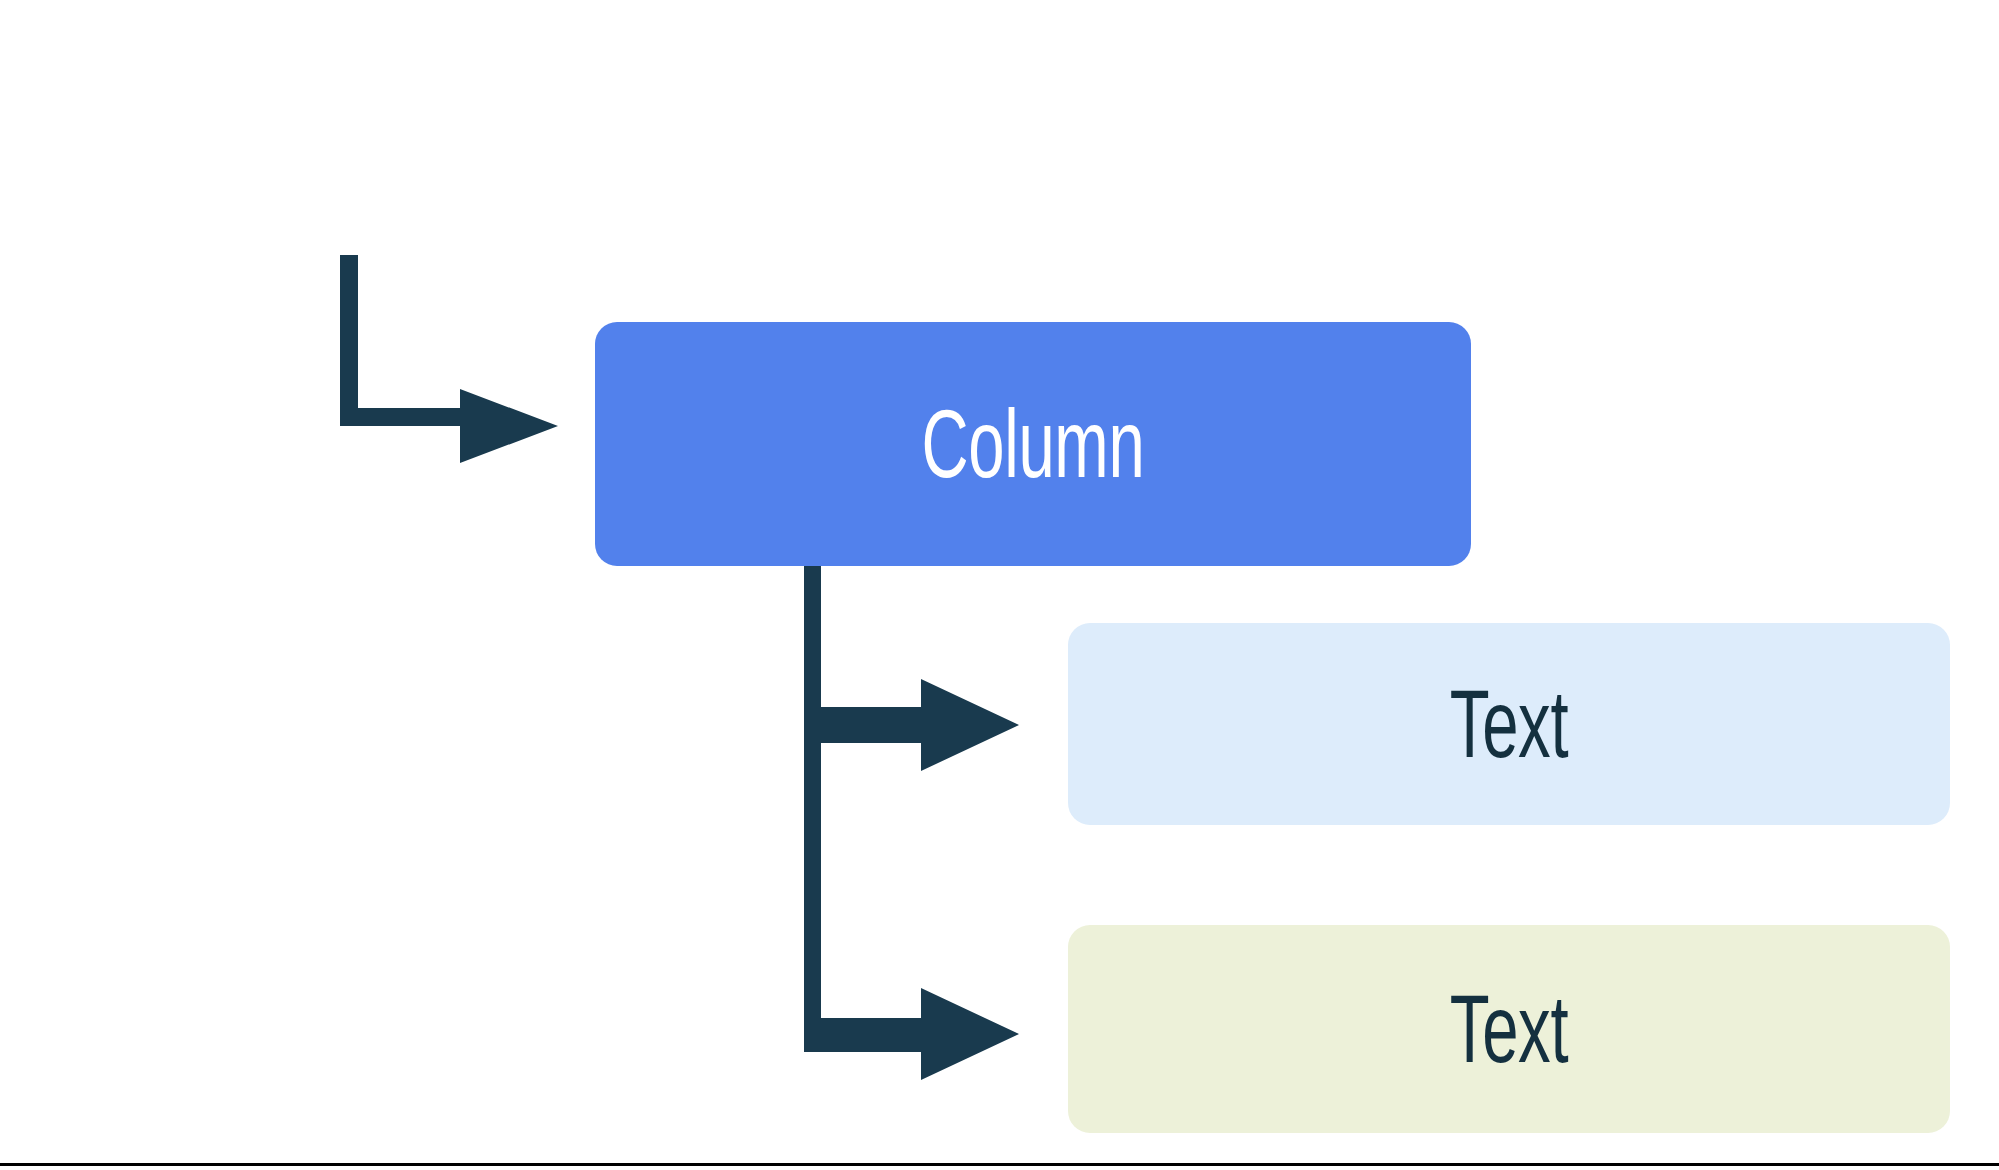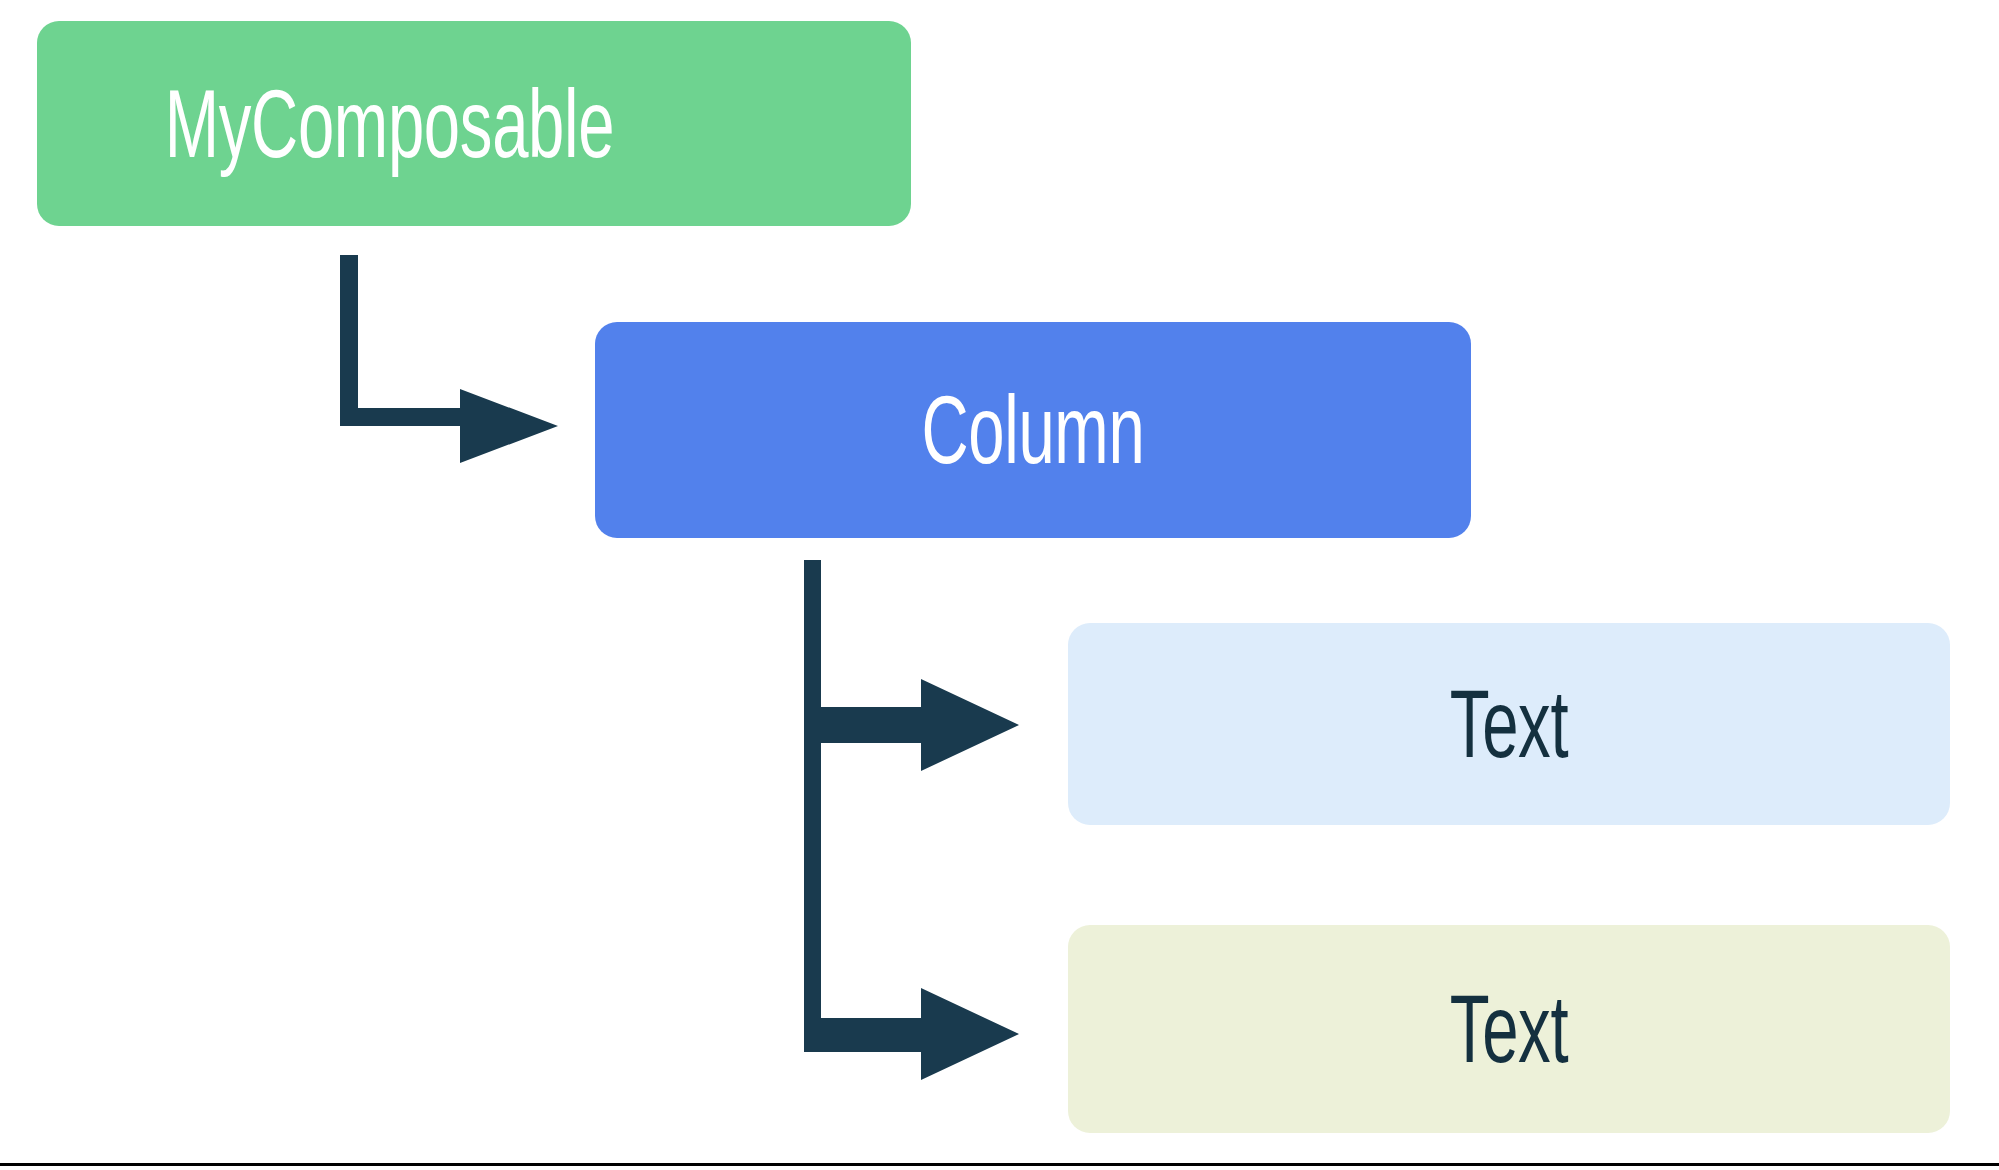--- a/index.html
+++ b/index.html
@@ -44,21 +44,21 @@
     background: #6ED390;
     color: #ffffff;
     font-size: 96px;
     justify-content: flex-start;
     padding-left: 22px;
   }
   #node-column {
     left: 595px;
     top: 322px;
     width: 876px;
-    height: 216px;
+    height: 244px;
     background: #5281EC;
     color: #ffffff;
     font-size: 96px;
   }
   #node-text-1 {
     left: 1068px;
     top: 623px;
     width: 882px;
     height: 202px;
     background: #DDECFB;
@@ -103,23 +103,20 @@
     </g>
 
     <g>
       <path d="M 804 560 L 821 560 L 821 707 L 921 707 L 921 679 L 1019 725 L 921 771 L 921 743 L 804 743 Z" fill="#193A4E"></path>
     </g>
     <g>
       <path d="M 804 560 L 821 560 L 821 1018 L 921 1018 L 921 988 L 1019 1034 L 921 1080 L 921 1052 L 804 1052 Z" fill="#193A4E"></path>
     </g>
   </svg>
 
-  <div class="node" id="node-mycomposable">
-    <span class="node-label">MyComposable</span>
-  </div>
 
   <div class="node" id="node-column">
     <span class="node-label">Column</span>
   </div>
 
   <div class="node" id="node-text-1">
     <span class="node-label">Text</span>
   </div>
 
   <div class="node" id="node-text-2">

